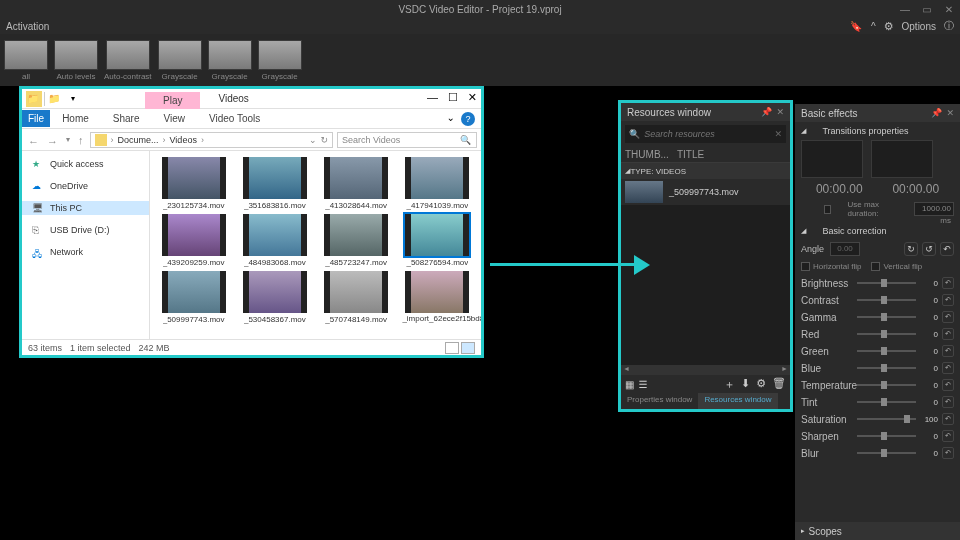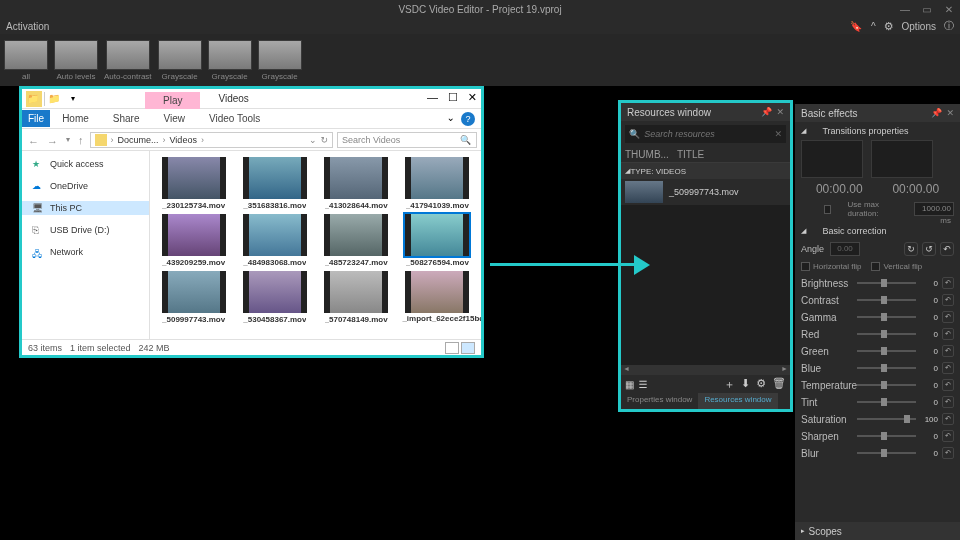--- a/index.html
+++ b/index.html
@@ -107,21 +107,21 @@
 .exp-nav { width: 128px; border-right: 1px solid #e0e0e0; padding: 6px 0; }
 .nav-item { display: flex; align-items: center; gap: 6px; padding: 2px 10px; font-size: 9px; color: #333; }
 .nav-item.selected { background: #cde8ff; }
 .nav-icon { width: 12px; height: 10px; display: inline-block; }
 .ni-star { color: #3a8; }
 .ni-cloud { color: #0078d7; }
 .ni-pc { color: #555; }
 .ni-usb { color: #555; }
 .ni-net { color: #0078d7; }
 
-.exp-files { flex: 1; padding: 6px; overflow: hidden; font-weight: bold; }
+.exp-files { flex: 1; padding: 6px; overflow: hidden; }
 .files-grid { display: grid; grid-template-columns: repeat(4, 1fr); gap: 4px 6px; }
 .file-item { display: flex; flex-direction: column; align-items: center; }
 .file-item.selected .file-thumb { outline: 2px solid #0078d7; }
 .file-thumb { width: 64px; height: 42px; background: #999; position: relative; border-left: 6px solid #222; border-right: 6px solid #222; }
 .thumb-img { width: 100%; height: 100%; }
 .file-name { font-size: 8px; color: #333; text-align: center; margin-top: 2px; max-width: 70px; overflow: hidden; white-space: nowrap; text-overflow: ellipsis; }
 .file-name-wrap { font-size: 8px; color: #333; text-align: center; margin-top: 2px; max-width: 70px; line-height: 1.1; }
 
 .exp-status { height: 16px; border-top: 1px solid #e0e0e0; display: flex; align-items: center; padding: 0 6px; font-size: 9px; color: #555; gap: 8px; }
 .view-icons { margin-left: auto; display: flex; gap: 2px; }

